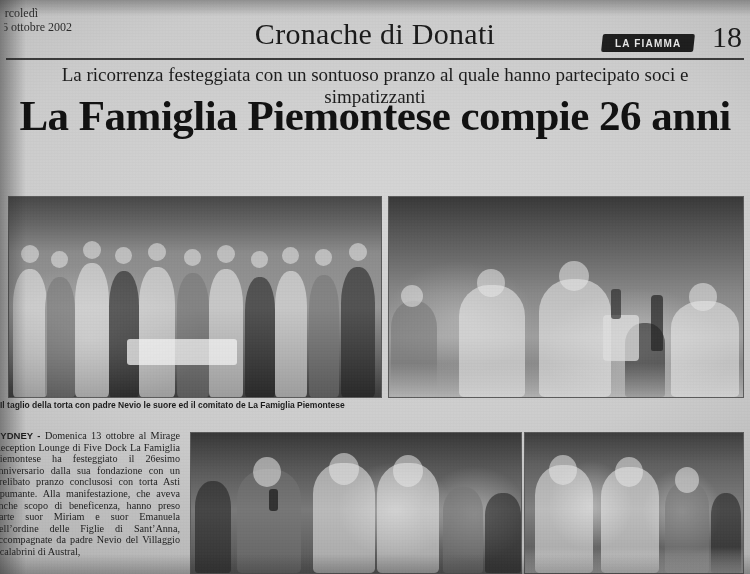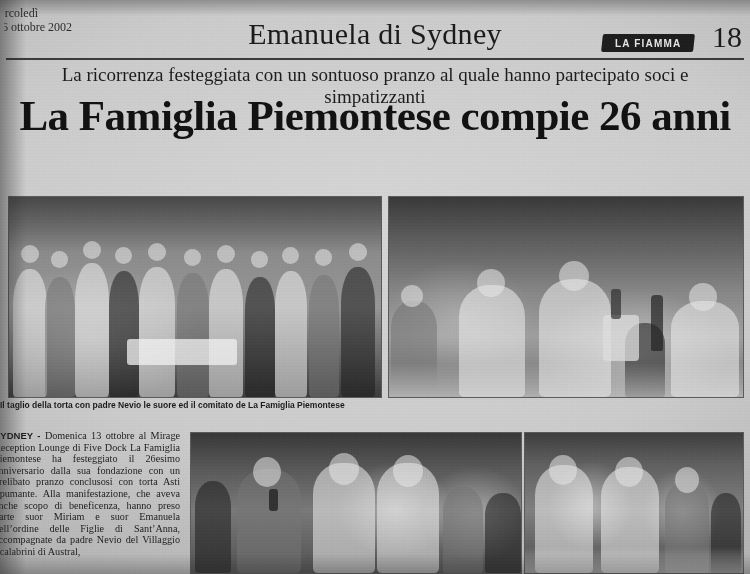--- a/index.html
+++ b/index.html
@@ -242,21 +242,21 @@
 <body>
 
 <div class="page">
   <div class="paper"></div>
 
   <div class="masthead">
     <div class="dateline">
       <div class="d1">mercoledì</div>
       <div class="d2">16 ottobre 2002</div>
     </div>
-    <div class="section-title">Emanuela di Sydney</div>
+    <div class="section-title">Cronache di Donati</div>
     <div class="logo-box">
       <span>LA FIAMMA</span>
     </div>
     <div class="page-number">18</div>
   </div>
   <div class="rule top"></div>
 
   <div class="kicker">La ricorrenza festeggiata con un sontuoso pranzo al quale hanno partecipato soci e simpatizzanti</div>
   <div class="headline">La Famiglia Piemontese compie 26 anni</div>
 

